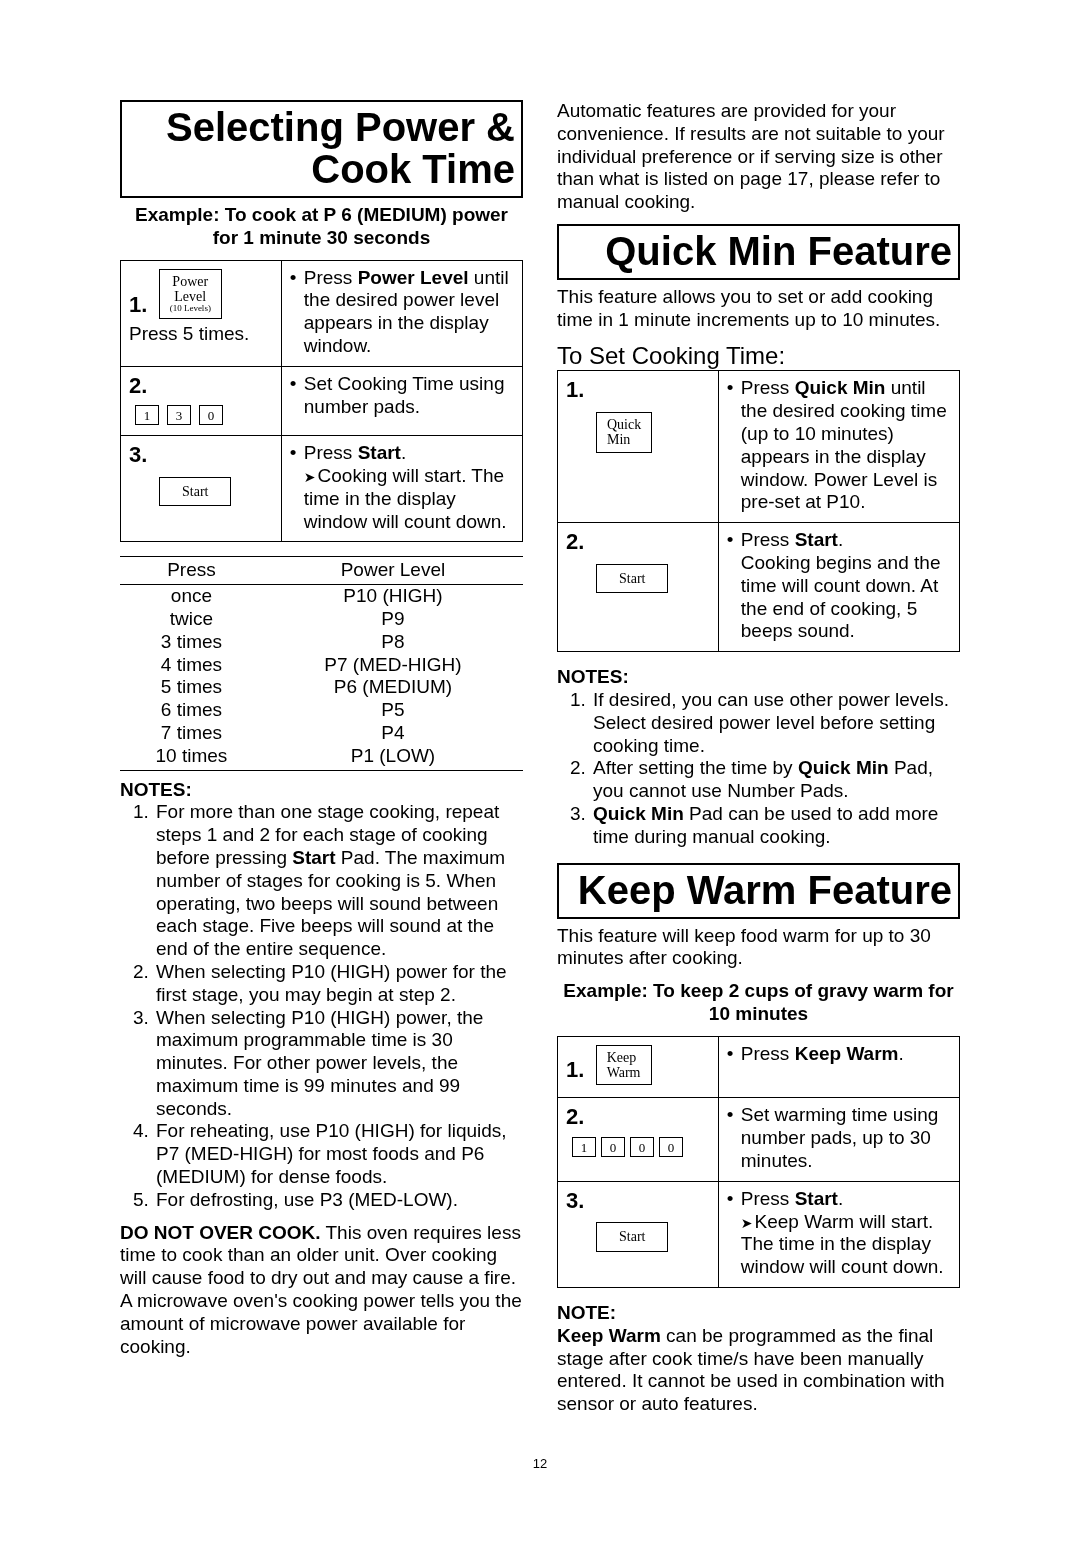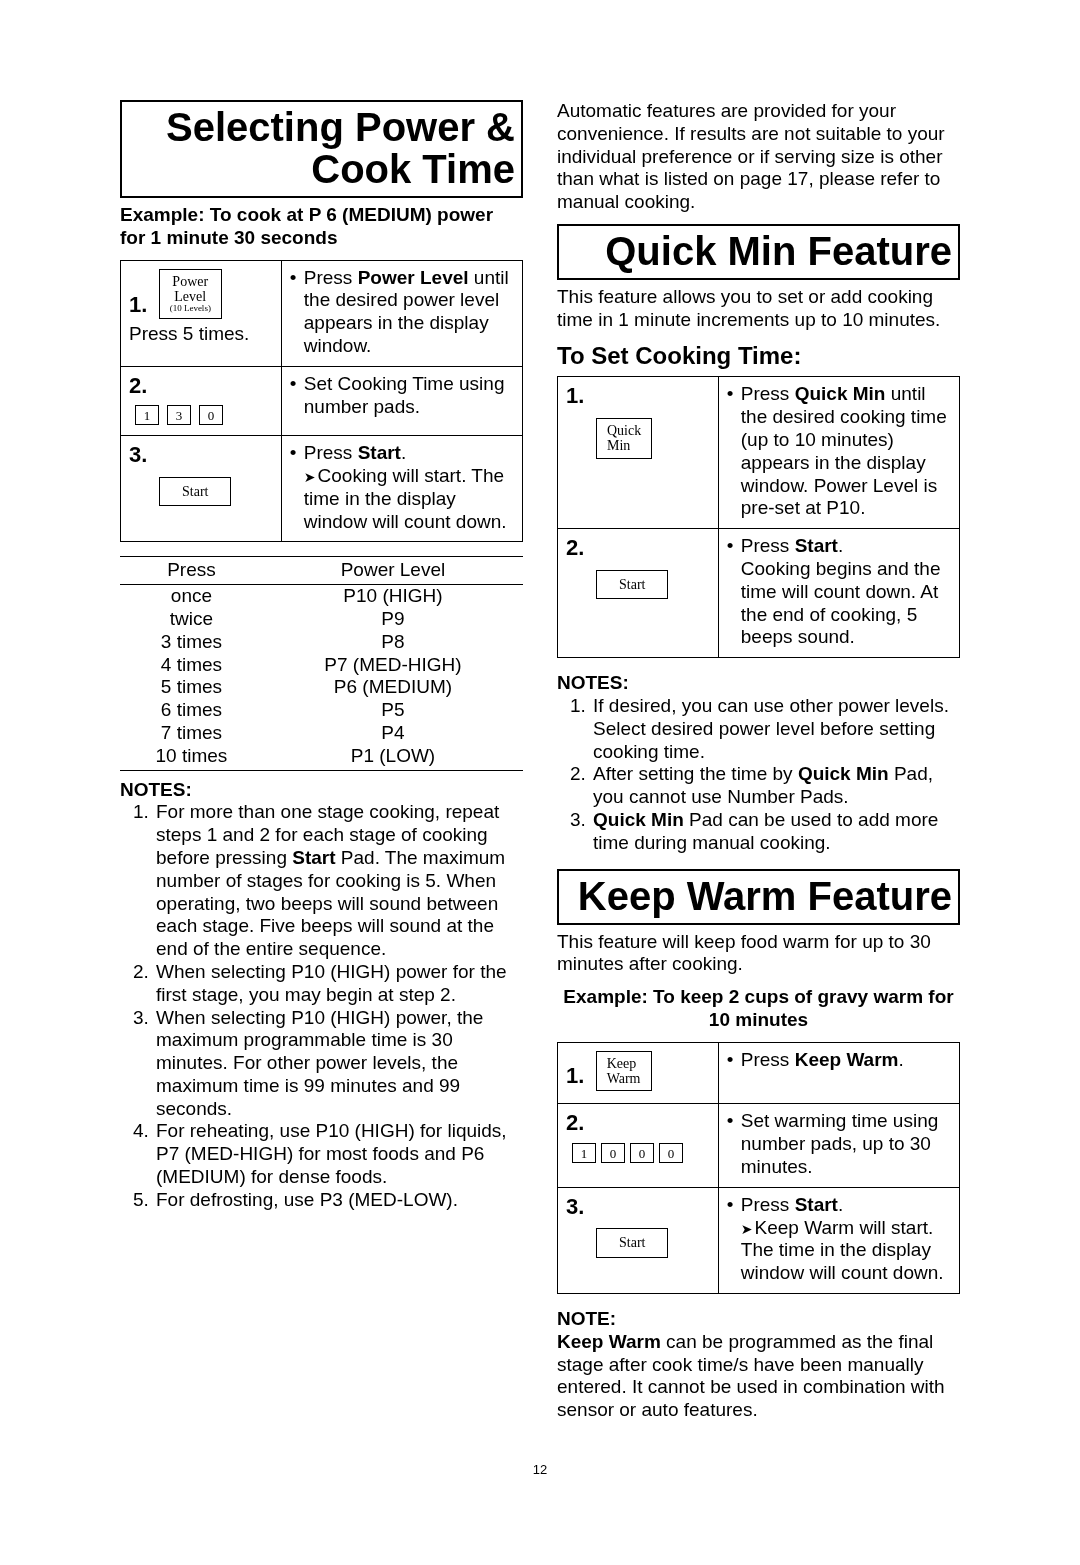--- a/index.html
+++ b/index.html
@@ -18,21 +18,21 @@
     font-size: 40px;
     font-weight: bold;
     text-align: right;
     border: 2px solid #000;
     padding: 4px 6px 6px 14px;
     line-height: 1.05;
     margin-bottom: 6px;
   }
   .example-hdr {
     font-weight: bold;
-    text-align: left;
+    text-align: center;
     margin-bottom: 10px;
     font-size: 19px;
   }
   table.steps {
     border-collapse: collapse;
     width: 100%;
     margin-bottom: 14px;
   }
   table.steps td {
     border: 1.5px solid #000;
@@ -80,21 +80,21 @@
     font-weight: normal;
     padding: 2px 4px;
     text-align: center;
   }
   table.plain td { text-align: center; padding: 0 4px; }
   table.plain tr.last td { border-bottom: 1.5px solid #000; padding-bottom: 2px; }
   .notes-hdr { font-weight: bold; margin-top: 4px; }
   ol.notes { padding-left: 34px; margin-bottom: 10px; }
   ol.notes li { margin-bottom: 0; padding-left: 2px; }
   p { margin-bottom: 10px; }
-  h2.sub { font-size: 24px; font-weight: bold; margin-bottom: 6px; }
+  h2.sub { font-size: 24px; font-weight: normal; }
   .page-num { text-align: center; font-size: 13px; font-weight: normal; margin-top: 30px; }
   .b { font-weight: bold; }
 </style>
 </head>
 <body>
 
 <div class="columns">
 
   <div class="col">
     <h1>Selecting Power &amp; Cook Time</h1>
@@ -195,20 +195,21 @@
 
     <div class="notes-hdr">NOTES:</div>
     <ol class="notes">
       <li>For more than one stage cooking, repeat steps 1 and 2 for each stage of cooking before pressing <b>Start</b> Pad. The maximum number of stages for cooking is 5. When operating, two beeps will sound between each stage. Five beeps will sound at the end of the entire sequence.</li>
       <li>When selecting P10 (HIGH) power for the first stage, you may begin at step 2.</li>
       <li>When selecting P10 (HIGH) power, the maximum programmable time is 30 minutes. For other power levels, the maximum time is 99 minutes and 99 seconds.</li>
       <li>For reheating, use P10 (HIGH) for liquids, P7 (MED-HIGH) for most foods and P6 (MEDIUM) for dense foods.</li>
       <li>For defrosting, use P3 (MED-LOW).</li>
     </ol>
 
+    <p><b>DO NOT OVER COOK.</b> This oven requires less time to cook than an older unit. Over cooking will cause food to dry out and may cause a fire. A microwave oven's cooking power tells you the amount of microwave power available for cooking.</p>
   </div>
 
   <div class="col">
     <p>Automatic features are provided for your convenience. If results are not suitable to your individual preference or if serving size is other than what is listed on page 17, please refer to manual cooking.</p>
 
     <h1>Quick Min Feature</h1>
     <p>This feature allows you to set or add cooking time in 1 minute increments up to 10 minutes.</p>
     <h2 class="sub">To Set Cooking Time:</h2>
 
     <table class="steps">

